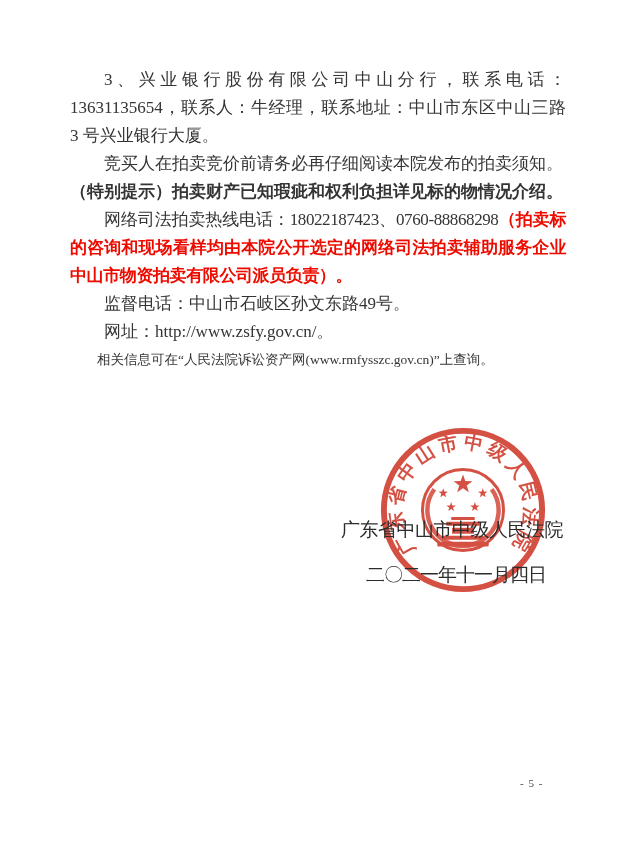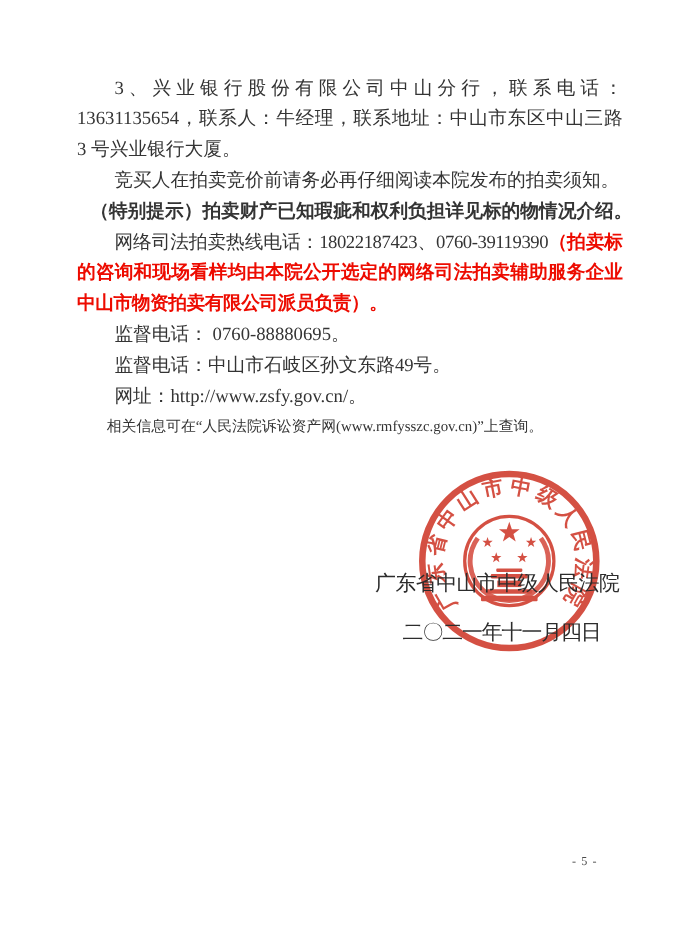--- a/index.html
+++ b/index.html
@@ -21,21 +21,21 @@
   }
   .content p {
     font-size:17px;
     line-height:28px;
     text-align:justify;
     color:#343434;
   }
   .indent { text-indent:2em; }
   .bold-black { font-weight:normal; white-space:nowrap; color:#1f1f1f; }
   .red-bold { font-weight:bold; color:#ed0b00; }
-  .nowrap { white-space:nowrap;margin-left:12px; }
+  .nowrap { white-space:nowrap; }
   .hotline { letter-spacing:-0.4px; }
   .note {
     font-size:13.5px !important;
     color:#3d3d3d;
   }
   
   .seal-wrap {
     position:absolute;
     left:374px; top:421px;
     width:178px; height:178px;
@@ -71,22 +71,21 @@
 </style>
 </head>
 <body>
 
 <div class="page">
 
   <div class="content">
     <p class="indent">3、兴业银行股份有限公司中山分行，联系电话：13631135654，联系人：牛经理，联系地址：中山市东区中山三路 3 号兴业银行大厦。</p>
     <p class="indent bold-black">竞买人在拍卖竞价前请务必再仔细阅读本院发布的拍卖须知。</p>
     <p class="red-bold nowrap">（特别提示）拍卖财产已知瑕疵和权利负担详见标的物情况介绍。</p>
-    <p class="indent hotline"><span>网络司法拍卖热线电话：18022187423、0760-39119390</span><span class="red-bold">（拍卖标的咨询和现场看样均由本院公开选定的网络司法拍卖辅助服务企业中山市物资拍卖有限公司派员负责）。</span></p>
-    <p class="indent">监督电话： 0760-88880695。</p>
+    <p class="indent hotline"><span>网络司法拍卖热线电话：18022187423、0760-88868298</span><span class="red-bold">（拍卖标的咨询和现场看样均由本院公开选定的网络司法拍卖辅助服务企业中山市物资拍卖有限公司派员负责）。</span></p>
     <p class="indent">监督电话：中山市石岐区孙文东路49号。</p>
     <p class="indent">网址：http://www.zsfy.gov.cn/。</p>
     <p class="indent note">相关信息可在“人民法院诉讼资产网(www.rmfysszc.gov.cn)”上查询。</p>
   </div>
 
   <div class="seal-wrap">
     <svg viewBox="0 0 180 180" width="178" height="178">
       <defs>
         <path id="star" d="M0,-10 L2.35,-3.24 L9.51,-3.09 L3.8,1.24 L5.88,8.09 L0,4 L-5.88,8.09 L-3.8,1.24 L-9.51,-3.09 L-2.35,-3.24 Z"></path>
         <path id="sealarc" d="M 46.2 133.8 A 62 62 0 1 1 133.8 133.8" fill="none"></path>

